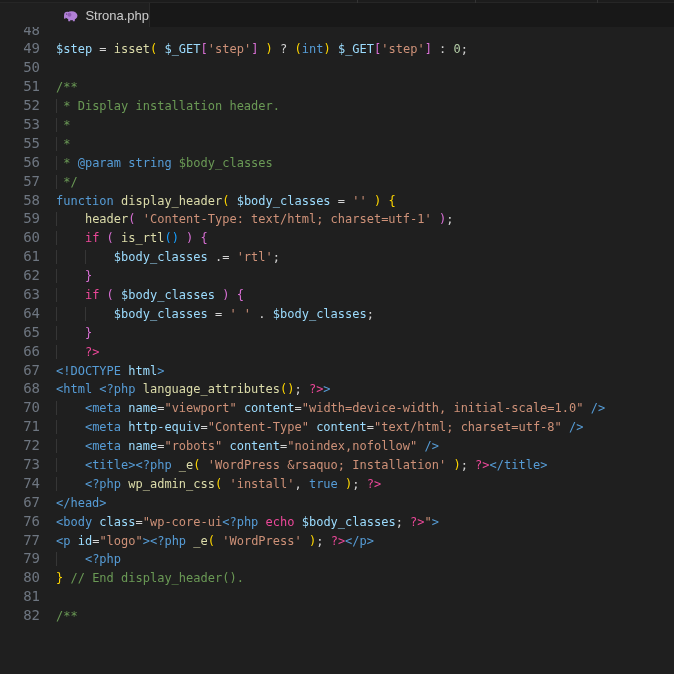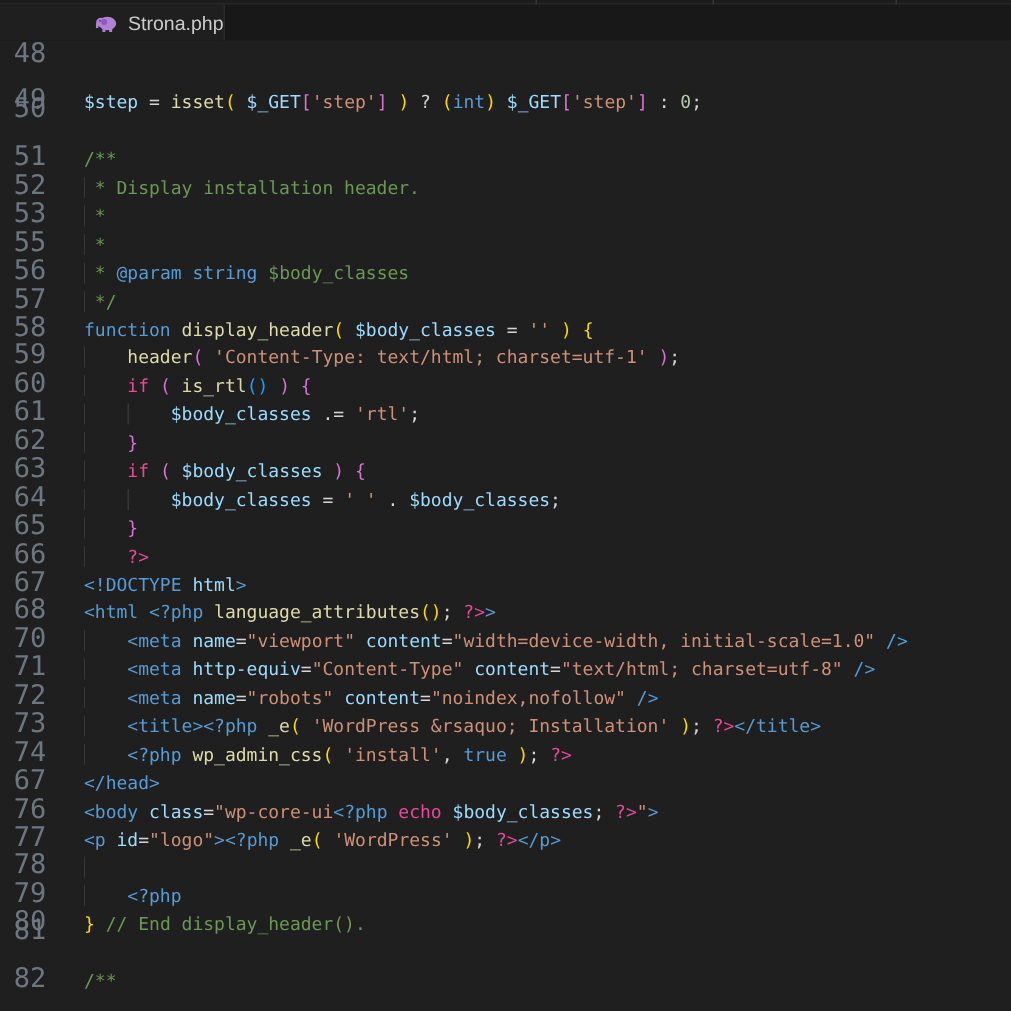--- a/index.html
+++ b/index.html
@@ -14,23 +14,23 @@
   .tick{position:absolute;top:0;height:3px;width:1px;background:#343434;}
   .tab{position:absolute;left:0;top:3px;height:24px;width:150px;background:var(--bg);
        display:flex;align-items:center;gap:7px;padding-left:13px;border-right:1px solid #2a2a2a;cursor:pointer;justify-content:flex-end;}
   .tab-label{color:var(--tabtext);font-size:13px;white-space:nowrap;}
   .tab-icon{display:flex;align-items:center;}
 
   .editor{position:absolute;top:27px;left:0;width:674px;height:647px;background:var(--bg);overflow:hidden;}
   .code-lines{margin-top:-6.5px;}
   .code-line{height:18.9px;white-space:pre;font-family:"DejaVu Sans Mono",monospace;
              font-size:12px;line-height:18.9px;}
-  .ln{display:inline-block;width:40px;text-align:center;color:var(--ln);
-      font-family:"DejaVu Sans Mono",monospace;font-size:18px;}
-  .code{display:inline-block;margin-left:16px;margin-top:20px;}
+  .ln{display:inline-block;width:40px;text-align:right;color:var(--ln);
+      font-family:"DejaVu Sans Mono",monospace;font-size:14px;}
+  .code{display:inline-block;margin-left:16px;}
   .code span{white-space:pre;}
   .t-g{background:linear-gradient(to right, var(--guide) 1px, transparent 1px);}
 </style>
 <style>.t-var{color:#9CDCFE}
 .t-kw{color:#569CD6}
 .t-ctrl{color:#ec4899}
 .t-fn{color:#DCDCAA}
 .t-str{color:#CE9178}
 .t-num{color:#B5CEA8}
 .t-com{color:#6A9955}
@@ -89,19 +89,18 @@
       <div class="code-line"><span class="ln">67</span><span class="code"><span class="t-tag">&lt;!DOCTYPE</span><span class="t-punc"> </span><span class="t-attr">html</span><span class="t-tag">&gt;</span></span></div>
       <div class="code-line"><span class="ln">68</span><span class="code"><span class="t-tag">&lt;html</span><span class="t-punc"> </span><span class="t-kw">&lt;?php</span><span class="t-punc"> </span><span class="t-fn">language_attributes</span><span class="t-b1">()</span><span class="t-punc">; </span><span class="t-ctrl">?&gt;</span><span class="t-tag">&gt;</span></span></div>
       <div class="code-line"><span class="ln">70</span><span class="code"><span class="t-g">    </span><span class="t-tag">&lt;meta</span><span class="t-punc"> </span><span class="t-attr">name</span><span class="t-punc">=</span><span class="t-str">"viewport"</span><span class="t-punc"> </span><span class="t-attr">content</span><span class="t-punc">=</span><span class="t-str">"width=device-width, initial-scale=1.0"</span><span class="t-punc"> </span><span class="t-tag">/&gt;</span></span></div>
       <div class="code-line"><span class="ln">71</span><span class="code"><span class="t-g">    </span><span class="t-tag">&lt;meta</span><span class="t-punc"> </span><span class="t-attr">http-equiv</span><span class="t-punc">=</span><span class="t-str">"Content-Type"</span><span class="t-punc"> </span><span class="t-attr">content</span><span class="t-punc">=</span><span class="t-str">"text/html; charset=utf-8"</span><span class="t-punc"> </span><span class="t-tag">/&gt;</span></span></div>
       <div class="code-line"><span class="ln">72</span><span class="code"><span class="t-g">    </span><span class="t-tag">&lt;meta</span><span class="t-punc"> </span><span class="t-attr">name</span><span class="t-punc">=</span><span class="t-str">"robots"</span><span class="t-punc"> </span><span class="t-attr">content</span><span class="t-punc">=</span><span class="t-str">"noindex,nofollow"</span><span class="t-punc"> </span><span class="t-tag">/&gt;</span></span></div>
       <div class="code-line"><span class="ln">73</span><span class="code"><span class="t-g">    </span><span class="t-tag">&lt;title&gt;</span><span class="t-kw">&lt;?php</span><span class="t-punc"> </span><span class="t-fn">_e</span><span class="t-b1">(</span><span class="t-punc"> </span><span class="t-str">'WordPress &amp;rsaquo; Installation'</span><span class="t-punc"> </span><span class="t-b1">)</span><span class="t-punc">; </span><span class="t-ctrl">?&gt;</span><span class="t-tag">&lt;/title&gt;</span></span></div>
       <div class="code-line"><span class="ln">74</span><span class="code"><span class="t-g">    </span><span class="t-kw">&lt;?php</span><span class="t-punc"> </span><span class="t-fn">wp_admin_css</span><span class="t-b1">(</span><span class="t-punc"> </span><span class="t-str">'install'</span><span class="t-punc">, </span><span class="t-kw">true</span><span class="t-punc"> </span><span class="t-b1">)</span><span class="t-punc">; </span><span class="t-ctrl">?&gt;</span></span></div>
       <div class="code-line"><span class="ln">67</span><span class="code"><span class="t-tag">&lt;/head&gt;</span></span></div>
       <div class="code-line"><span class="ln">76</span><span class="code"><span class="t-tag">&lt;body</span><span class="t-punc"> </span><span class="t-attr">class</span><span class="t-punc">=</span><span class="t-str">"wp-core-ui</span><span class="t-kw">&lt;?php</span><span class="t-punc"> </span><span class="t-ctrl">echo</span><span class="t-punc"> </span><span class="t-var">$body_classes</span><span class="t-punc">; </span><span class="t-ctrl">?&gt;</span><span class="t-str">"</span><span class="t-tag">&gt;</span></span></div>
       <div class="code-line"><span class="ln">77</span><span class="code"><span class="t-tag">&lt;p</span><span class="t-punc"> </span><span class="t-attr">id</span><span class="t-punc">=</span><span class="t-str">"logo"</span><span class="t-tag">&gt;</span><span class="t-kw">&lt;?php</span><span class="t-punc"> </span><span class="t-fn">_e</span><span class="t-b1">(</span><span class="t-punc"> </span><span class="t-str">'WordPress'</span><span class="t-punc"> </span><span class="t-b1">)</span><span class="t-punc">; </span><span class="t-ctrl">?&gt;</span><span class="t-tag">&lt;/p&gt;</span></span></div>
-      <div class="code-line"><span class="ln">78</span><span class="code"><span class="t-g">    </span></span></div>
       <div class="code-line"><span class="ln">79</span><span class="code"><span class="t-g">    </span><span class="t-kw">&lt;?php</span></span></div>
       <div class="code-line"><span class="ln">80</span><span class="code"><span class="t-b1">}</span><span class="t-punc"> </span><span class="t-com">// End display_header().</span></span></div>
       <div class="code-line"><span class="ln">81</span><span class="code"></span></div>
       <div class="code-line"><span class="ln">82</span><span class="code"><span class="t-com">/**</span></span></div>
     </div>
 </div>
 
 </body></html>

